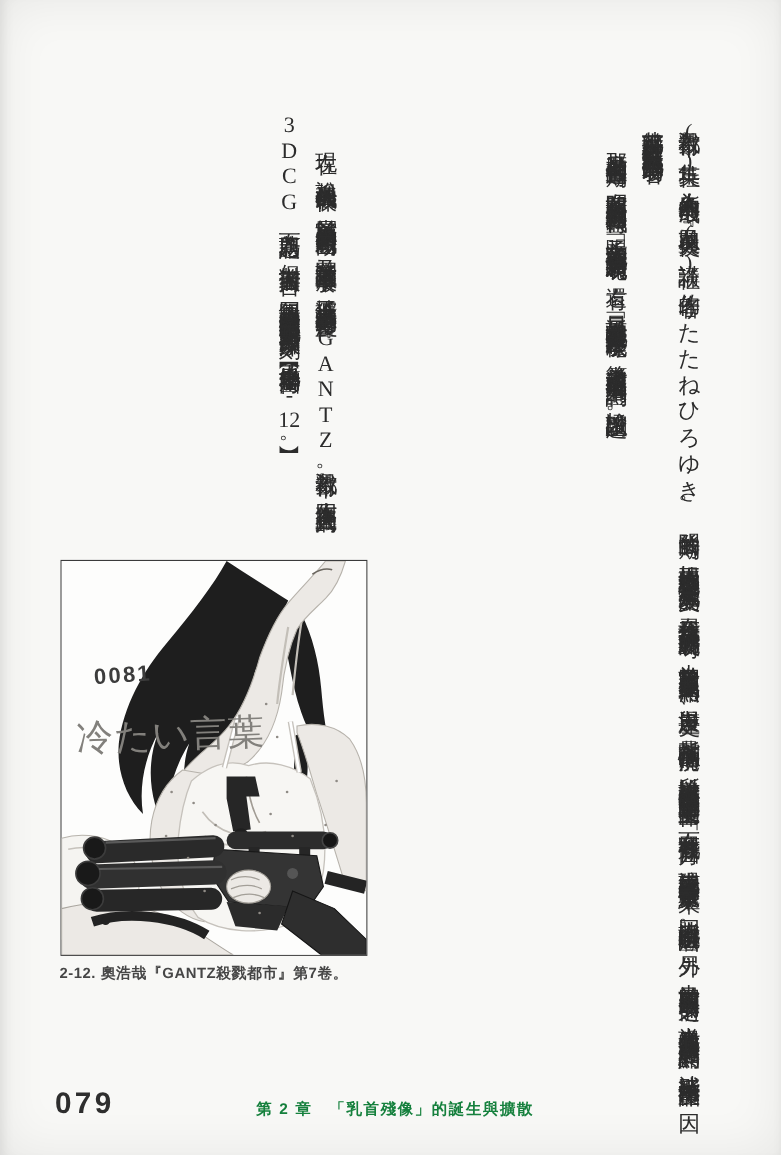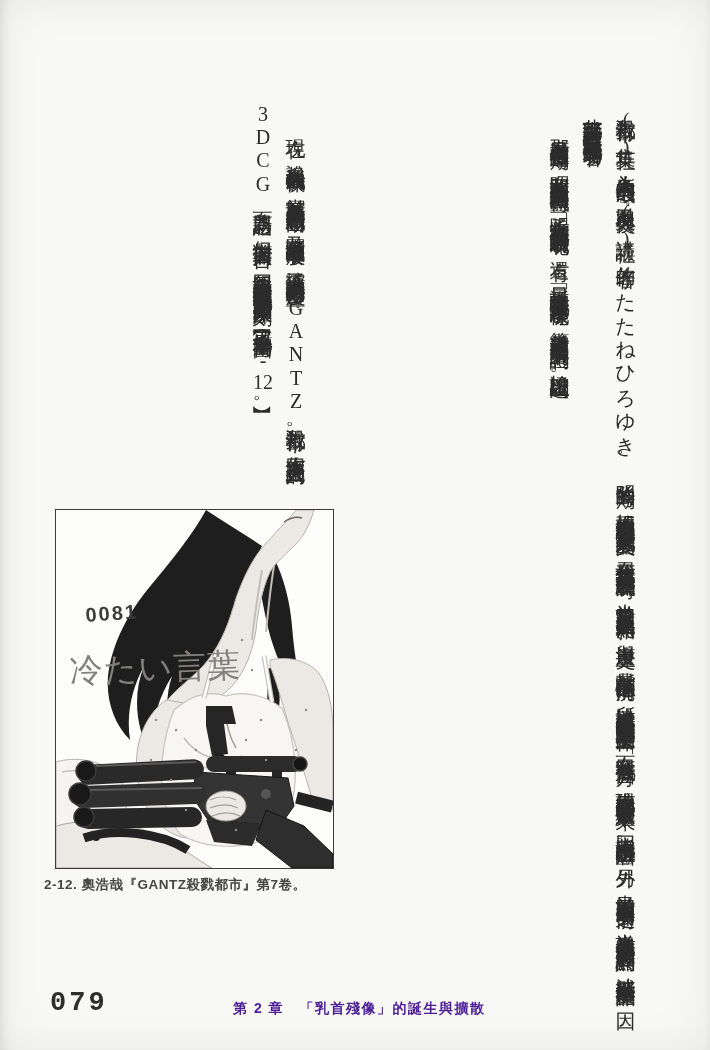--- a/index.html
+++ b/index.html
@@ -36,34 +36,34 @@
   }
   .tcy { text-combine-upright: all; }
   .figure-box {
     position: absolute; left: 55px; top: 509px;
     width: 277px; height: 358px;
     border: 1px solid #3b3b3b;
     background: #fdfdfc;
   }
   .figure-box svg { display: block; }
   .caption {
-    position: absolute; left: 44px; top: 874px;
+    position: absolute; left: 54px; top: 874px;
     font-family: "Liberation Sans", "DejaVu Sans", sans-serif;
     font-size: 13.5px; line-height: 21px;
     font-weight: bold; color: #464646; letter-spacing: 0.5px;
   }
   .page-number {
     position: absolute; left: 50px; top: 988px;
-    font-family: Liberation Mono, monospace;
+    font-family: Liberation Sans, sans-serif;
     font-size: 27px; font-weight: bold; color: #2e2e2e; letter-spacing: 3px;
   }
   .chapter-footer {
     position: absolute; left: 233px; top: 1000px;
     font-family: "Liberation Sans", "DejaVu Sans", sans-serif;
-    font-size: 14px; font-weight: bold; color: #4c1d95; letter-spacing: 1.5px;
+    font-size: 14px; font-weight: bold; color: #15803d; letter-spacing: 1.5px;
   }
 </style>
 </head>
 <body>
 
 <div class="page-shade"></div>
 
 <div class="vtext text-main">
   <p>殺戮都市』(集英社)為人所知的奧浩哉,以及『羽翼天使』(講談社)的作者うたたねひろゆき。發明的時期,根據兩人的證詞也幾乎確定是在一九八八年的夏天。在尋找作為某種表現法原點的表現時,由於常常發生只是表象上偶然相同,與漫畫歷史、背景毫無關係的情況,所以檢證譜系前後是否存在歷史關聯是非常重要的工作。而在「乳首殘像」方面,該表現的意圖和目的皆被確實繼承了下來,因此譜系沒有出現斷層。另外,由於目前在這兩人的發明之前,尚未發現任何使用具明確起點和終點的P波殘影手法的漫畫作品,因此幾乎可百分之百確定這兩位就是「乳首殘像」的發明者。</p>
   <p class="indent">那麼神是為何在這個時期,在昭和即將畫下句點的這個動盪時代,賜予人類「乳首殘像」這新穎的表現呢?還有,最早誕生的「乳首殘像」又是什麼樣子呢?筆者希望透過兩位發明者本人的證詞,檢證以上問題。</p>

